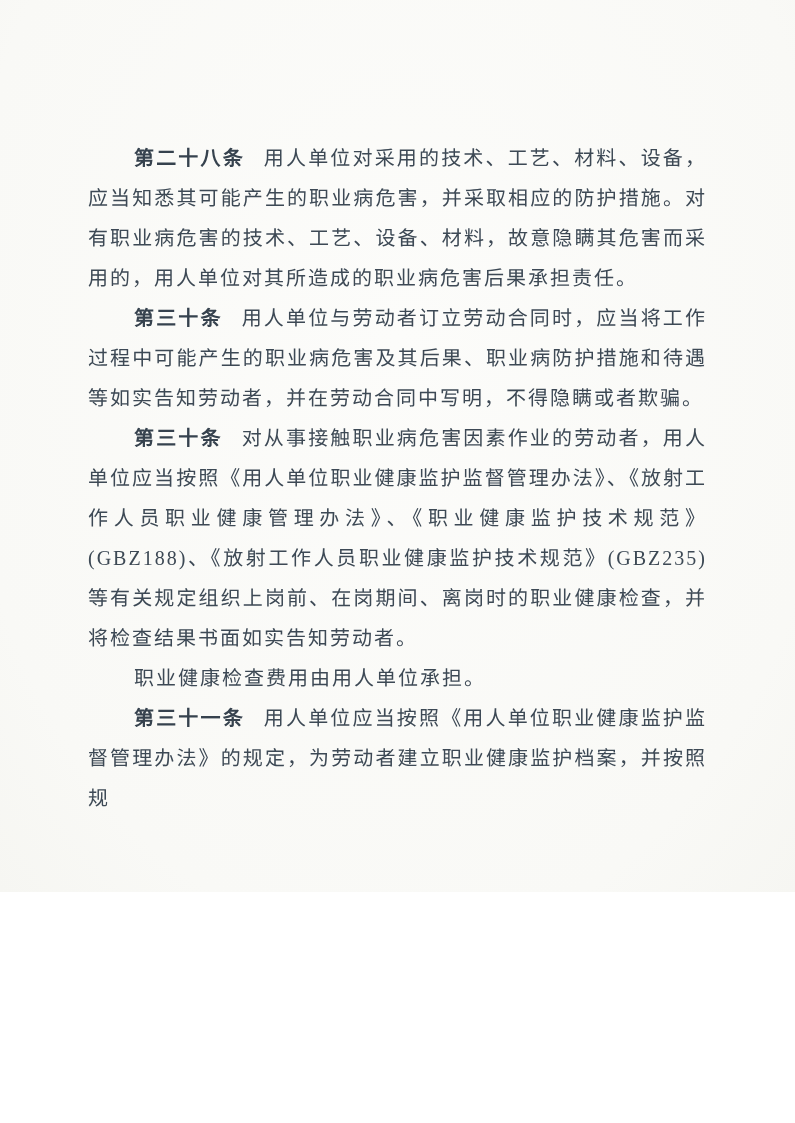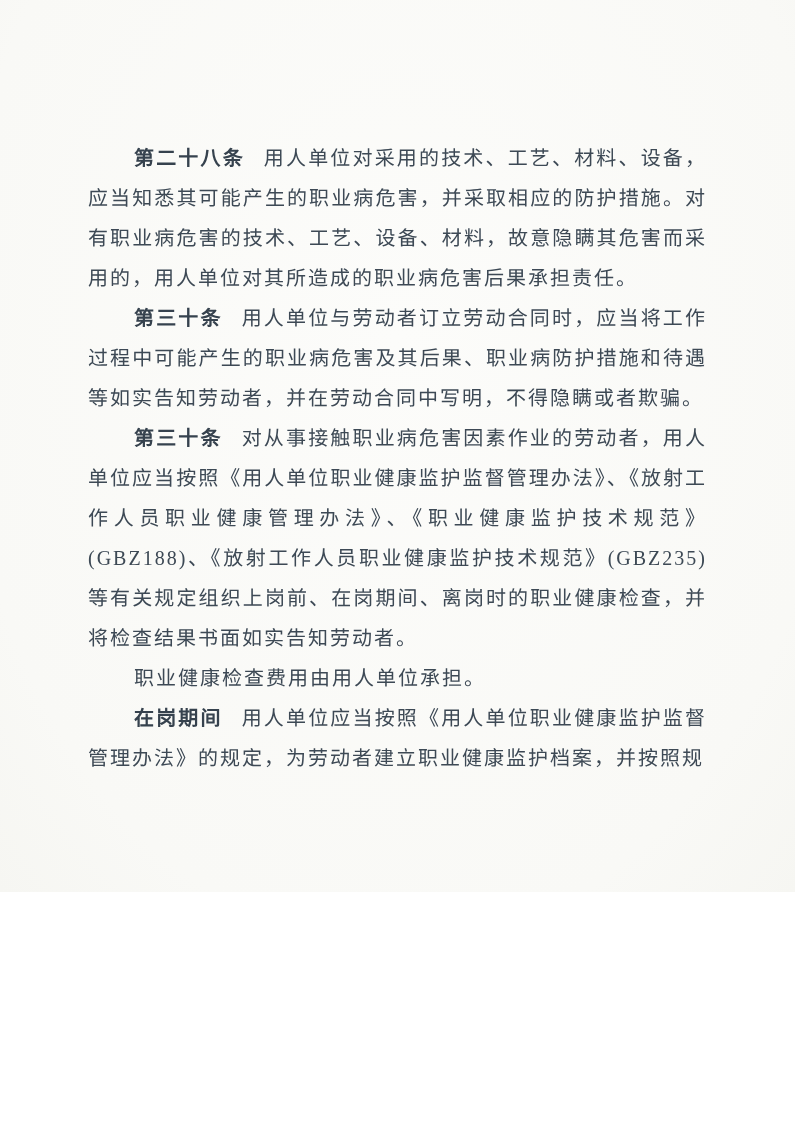--- a/index.html
+++ b/index.html
@@ -68,21 +68,21 @@
 
     <p class="para">
       <span class="article-heading">第三十条</span><span>对从事接触职业病危害因素作业的劳动者，用人单位应当按照《用人单位职业健康监护监督管理办法》、《放射工作人员职业健康管理办法》、《职业健康监护技术规范》(GBZ188)、《放射工作人员职业健康监护技术规范》(GBZ235)等有关规定组织上岗前、在岗期间、离岗时的职业健康检查，并将检查结果书面如实告知劳动者。</span>
     </p>
 
     <p class="para">
       <span class="article-heading"></span><span>职业健康检查费用由用人单位承担。</span>
     </p>
 
     <p class="para">
-      <span class="article-heading">在岗期间</span><span>用人单位应当按照《用人单位职业健康监护监督管理办法》的规定，为劳动者建立职业健康监护档案，并按照规</span>
+      <span class="article-heading">第三十一条</span><span>用人单位应当按照《用人单位职业健康监护监督管理办法》的规定，为劳动者建立职业健康监护档案，并按照规</span>
     </p>
 
   </main>
 
   <footer class="page-footer">
     <span class="page-num">— 10 —</span>
   </footer>
 
 </div>
 

